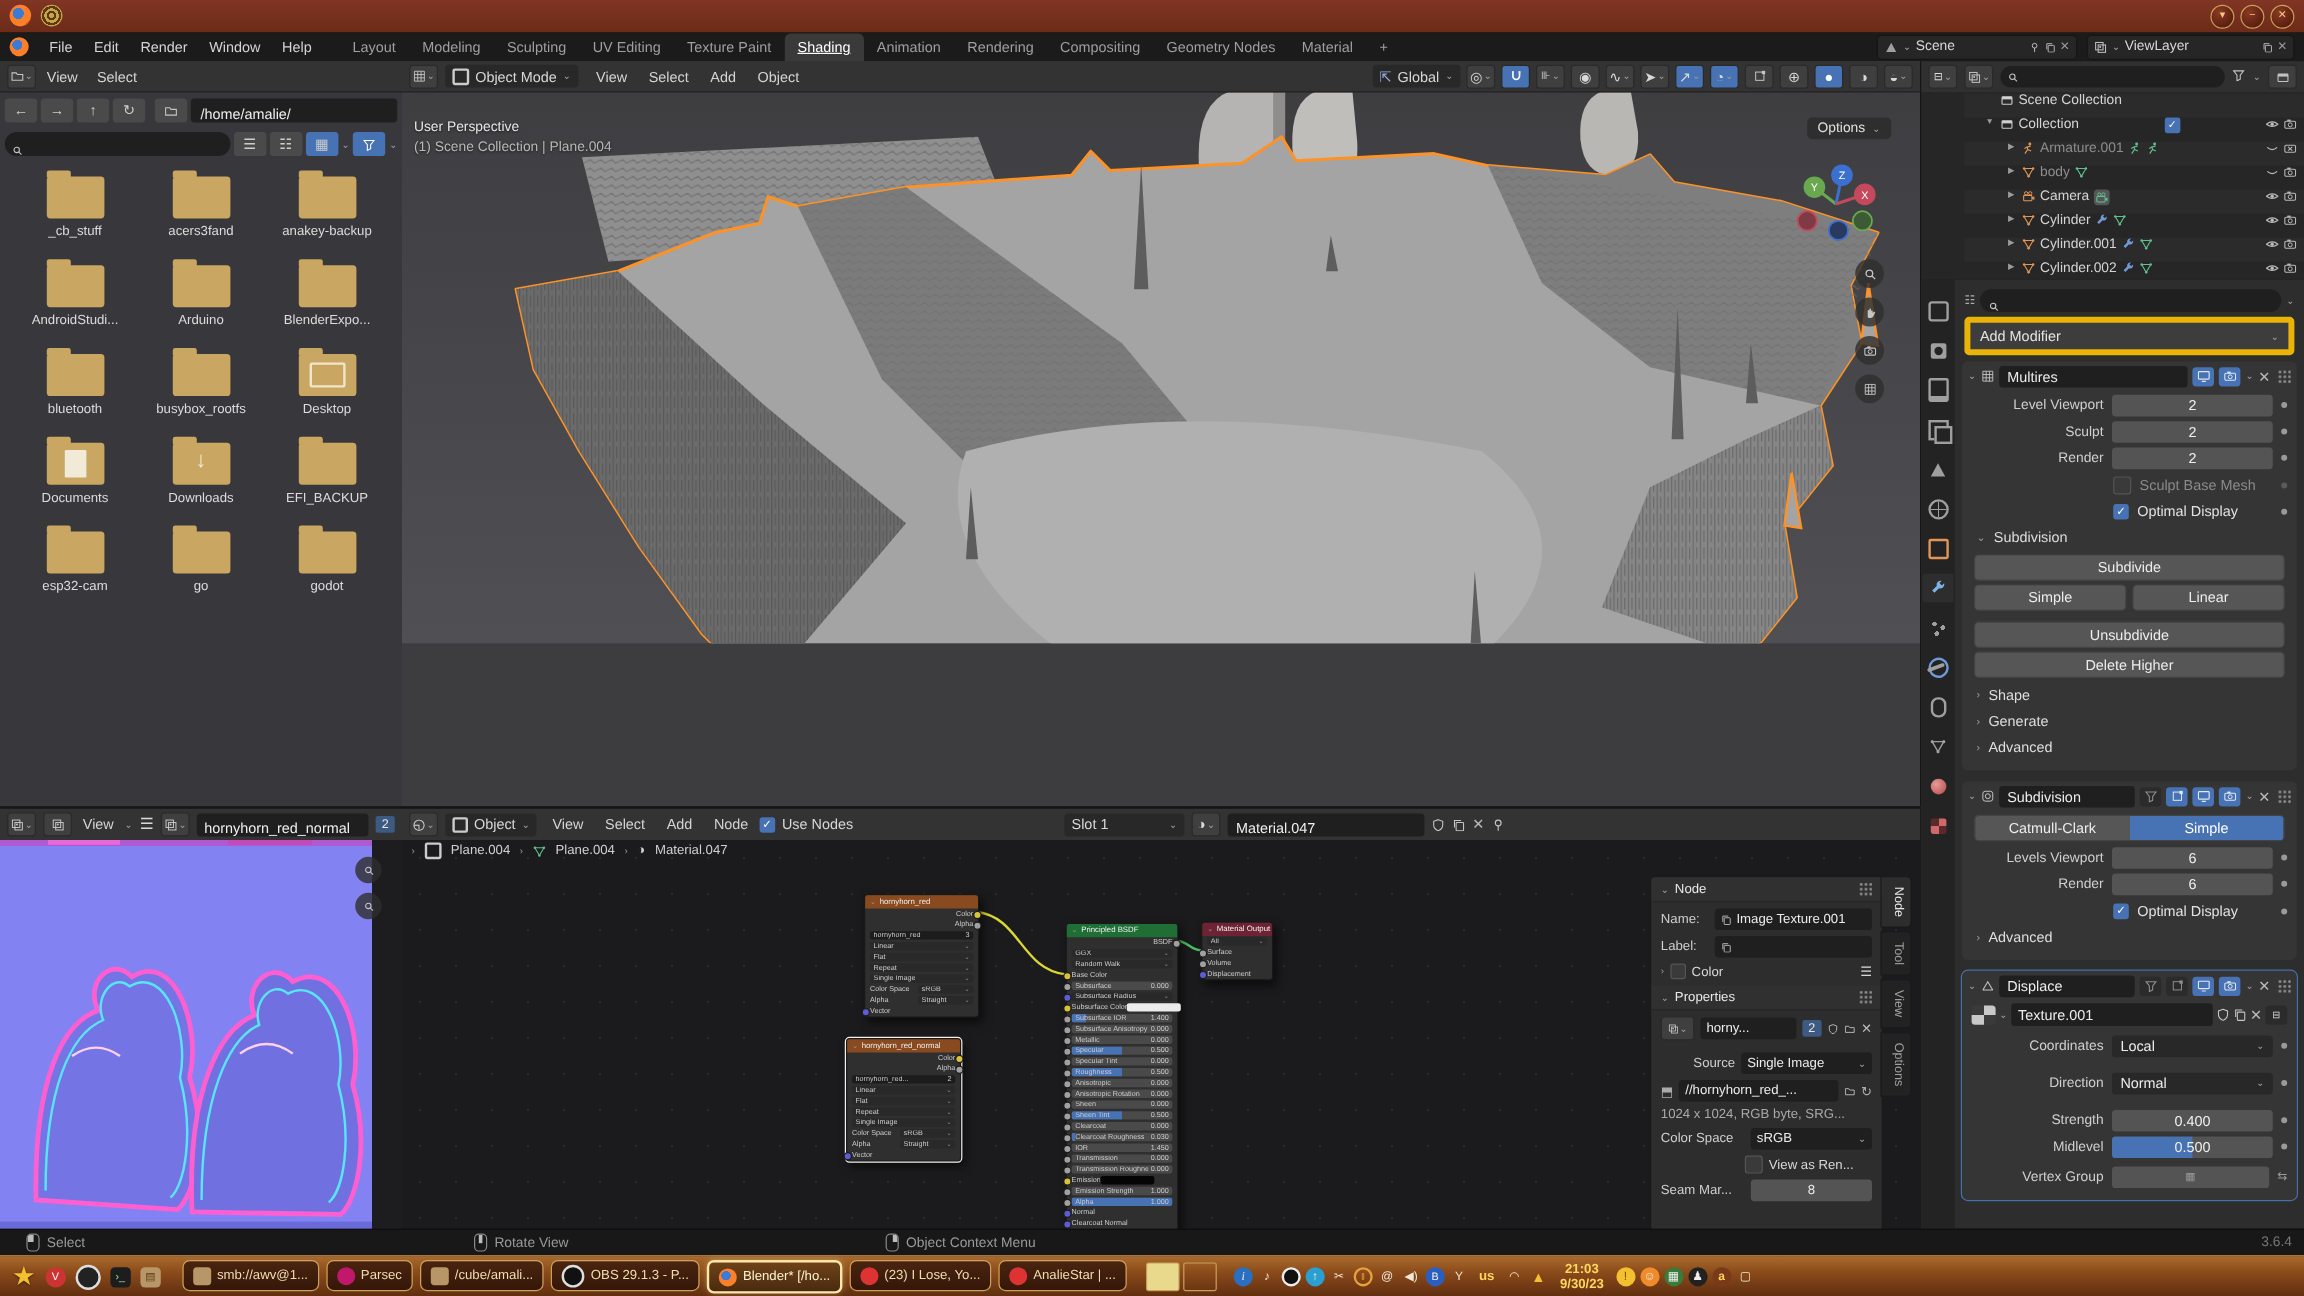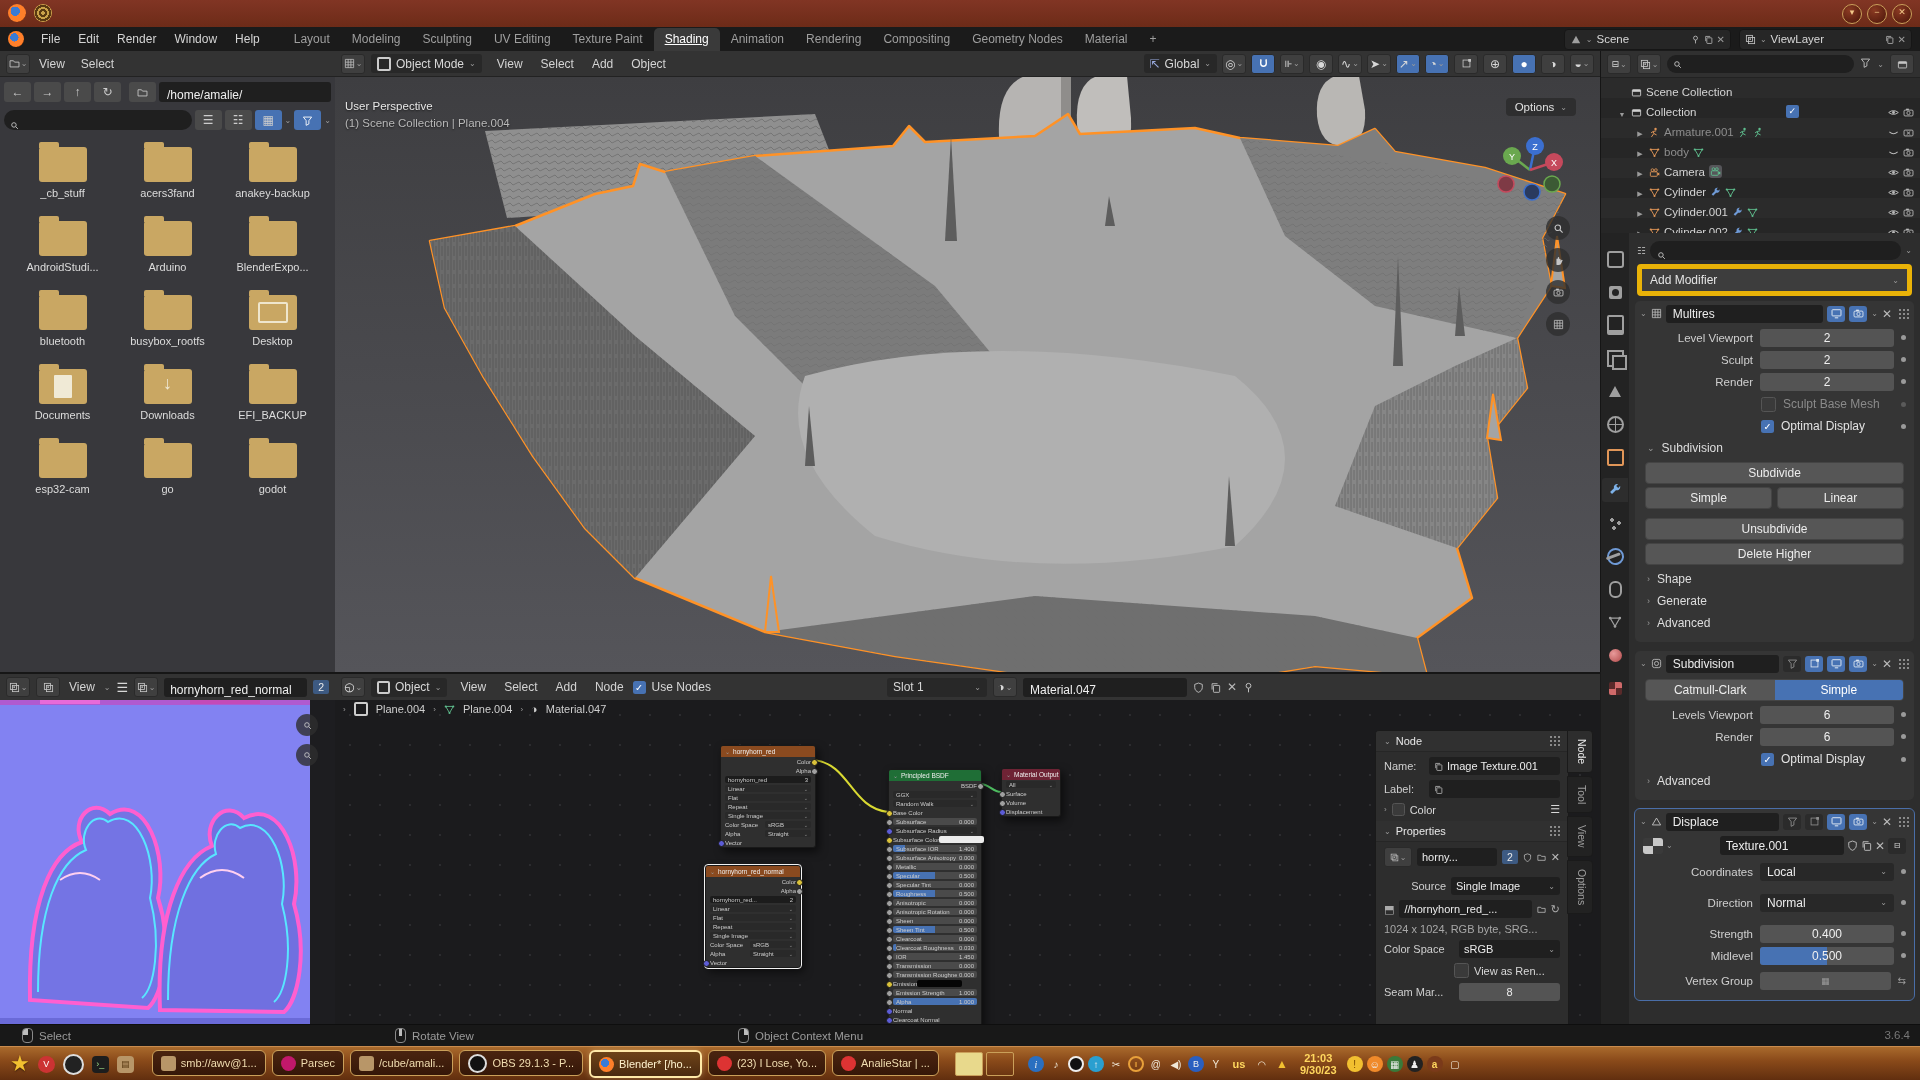--- a/index.html
+++ b/index.html
@@ -49,31 +49,31 @@
   .folder::before{content:"";position:absolute;left:0;top:-5px;width:20px;height:6px;background:#c9a763;border-radius:2px 2px 0 0;}
   .v-desktop::after{content:"";position:absolute;inset:7px 9px;border:2px solid #efe6cd;border-radius:2px;}
   .v-doc::after{content:"";position:absolute;inset:6px 15px;background:#f0ead6;border-radius:1px;}
   .v-down::after{content:"↓";position:absolute;left:0;right:0;top:4px;text-align:center;color:#f0ead6;font-size:18px;font-weight:bold;}
   .fname{font-size:11px;color:#dcdcdc;}
 
   
   #vp{left:335px;top:51px;width:1265px;height:621px;background:#3d3d40;border-right:1px solid #151515;}
   #vp .ehdr{height:25px;position:relative;z-index:5;}
   .vmenu{color:#d4d4d4;padding:0 3px;}
-  #vp-canvas{position:absolute;left:0;top:25px;width:1265px;height:596px;overflow:hidden;}
+  #vp-canvas{position:absolute;left:0;top:25px;width:1265px;height:460px;overflow:hidden;}
   .vp-label{position:absolute;color:#e8e8e8;font-size:11.5px;text-shadow:0 1px 2px rgba(0,0,0,.6);}
   .vp-sub{color:#b9b9b9;}
   #optionsbtn{position:absolute;right:24px;top:22px;background:#2b2b2bd9;border-radius:4px;padding:3px 9px;font-size:11.5px;color:#e0e0e0;display:flex;gap:6px;align-items:center;}
   .sidebtn{position:absolute;width:24px;height:24px;border-radius:50%;background:#2e2e2ecc;display:flex;align-items:center;justify-content:center;color:#bbb;}
 
   
   #outliner{left:1601px;top:51px;width:319px;height:182px;background:#262626;border-bottom:2px solid #161616;overflow:hidden;}
   #outliner .ehdr{height:26px;background:#303030;}
   .osearch{flex:1;height:18px;background:#1f1f1f;border-radius:9px;display:flex;align-items:center;padding:0 6px;gap:4px;}
-  .orow{display:flex;align-items:flex-end;height:20px;padding:0 6px;gap:4px;font-size:11.5px;color:#d4d4d4;}
+  .orow{display:flex;align-items:flex-start;height:20px;padding:0 6px;gap:4px;font-size:11.5px;color:#d4d4d4;margin-left:36px;}
   .orow:nth-child(odd){background:#2b2b2b;}
   .orow .oarw{width:10px;font-size:7px;color:#9a9a9a;text-align:center;}
   .orow .onm.dim{color:#8d8d8d;}
   .ind1{padding-left:16px;}.ind2{padding-left:34px;}
   .c-org{color:#e19658;}.c-grn{color:#5fbf8f;}.c-blu{color:#6f9ad6;}.c-grey{color:#cfcfcf;}
   .hl{background:#56565a;border-radius:3px;padding:1px;}
   .ochk{width:13px;height:13px;background:#4772b3;border-radius:2px;color:#fff;font-size:9px;line-height:13px;text-align:center;margin-left:auto;}
   .ovis,.ocam{color:#b9b9b9;}
   .orow .push{margin-left:auto;}
 
@@ -129,21 +129,21 @@
   .chkrow.dis{color:#8a8a8a;}
   .secrow{display:flex;align-items:center;gap:7px;height:22px;padding-left:12px;color:#dedede;}
   .secrow .chev{font-size:9px;}
   .wbtn2{height:20px;background:#565656;border:1px solid #444;border-radius:4px;display:flex;align-items:center;justify-content:center;color:#ececec;margin:3px 10px;}
   .half{display:flex;gap:5px;margin:3px 10px;}
   .half .wbtn2{flex:1;margin:0;}
   .seg{display:flex;margin:3px 10px;height:20px;border-radius:4px;overflow:hidden;border:1px solid #444;}
   .seg div{flex:1;display:flex;align-items:center;justify-content:center;background:#565656;color:#ececec;}
   .seg .on{background:#4772b3;color:#fff;}
   .texrow{display:flex;align-items:center;gap:3px;margin:2px 8px;}
-  .texname{flex:1;height:19px;background:#1f1f1f;border-radius:3px;display:flex;align-items:center;padding:0 6px;color:#ececec;margin-left:44px;}
+  .texname{flex:1;height:19px;background:#1f1f1f;border-radius:3px;display:flex;align-items:center;padding:0 6px;color:#ececec;}
 
   
   #imged{left:0;top:672px;width:335px;height:352px;background:#232326;border-right:1px solid #151515;border-top:2px solid #161616;}
   #imged .ehdr{height:26px;}
   .badge{background:#3d5a82;border-radius:2px;padding:1px 5px;font-size:10.5px;color:#e8e8e8;}
 
   
   #shader{left:335px;top:672px;width:1265px;height:352px;background:#1b1b1d;border-top:2px solid #161616;}
   #shader .ehdr{height:26px;background:#333;}
   #ncanvas{position:absolute;left:0;top:26px;width:1265px;height:326px;overflow:hidden;

